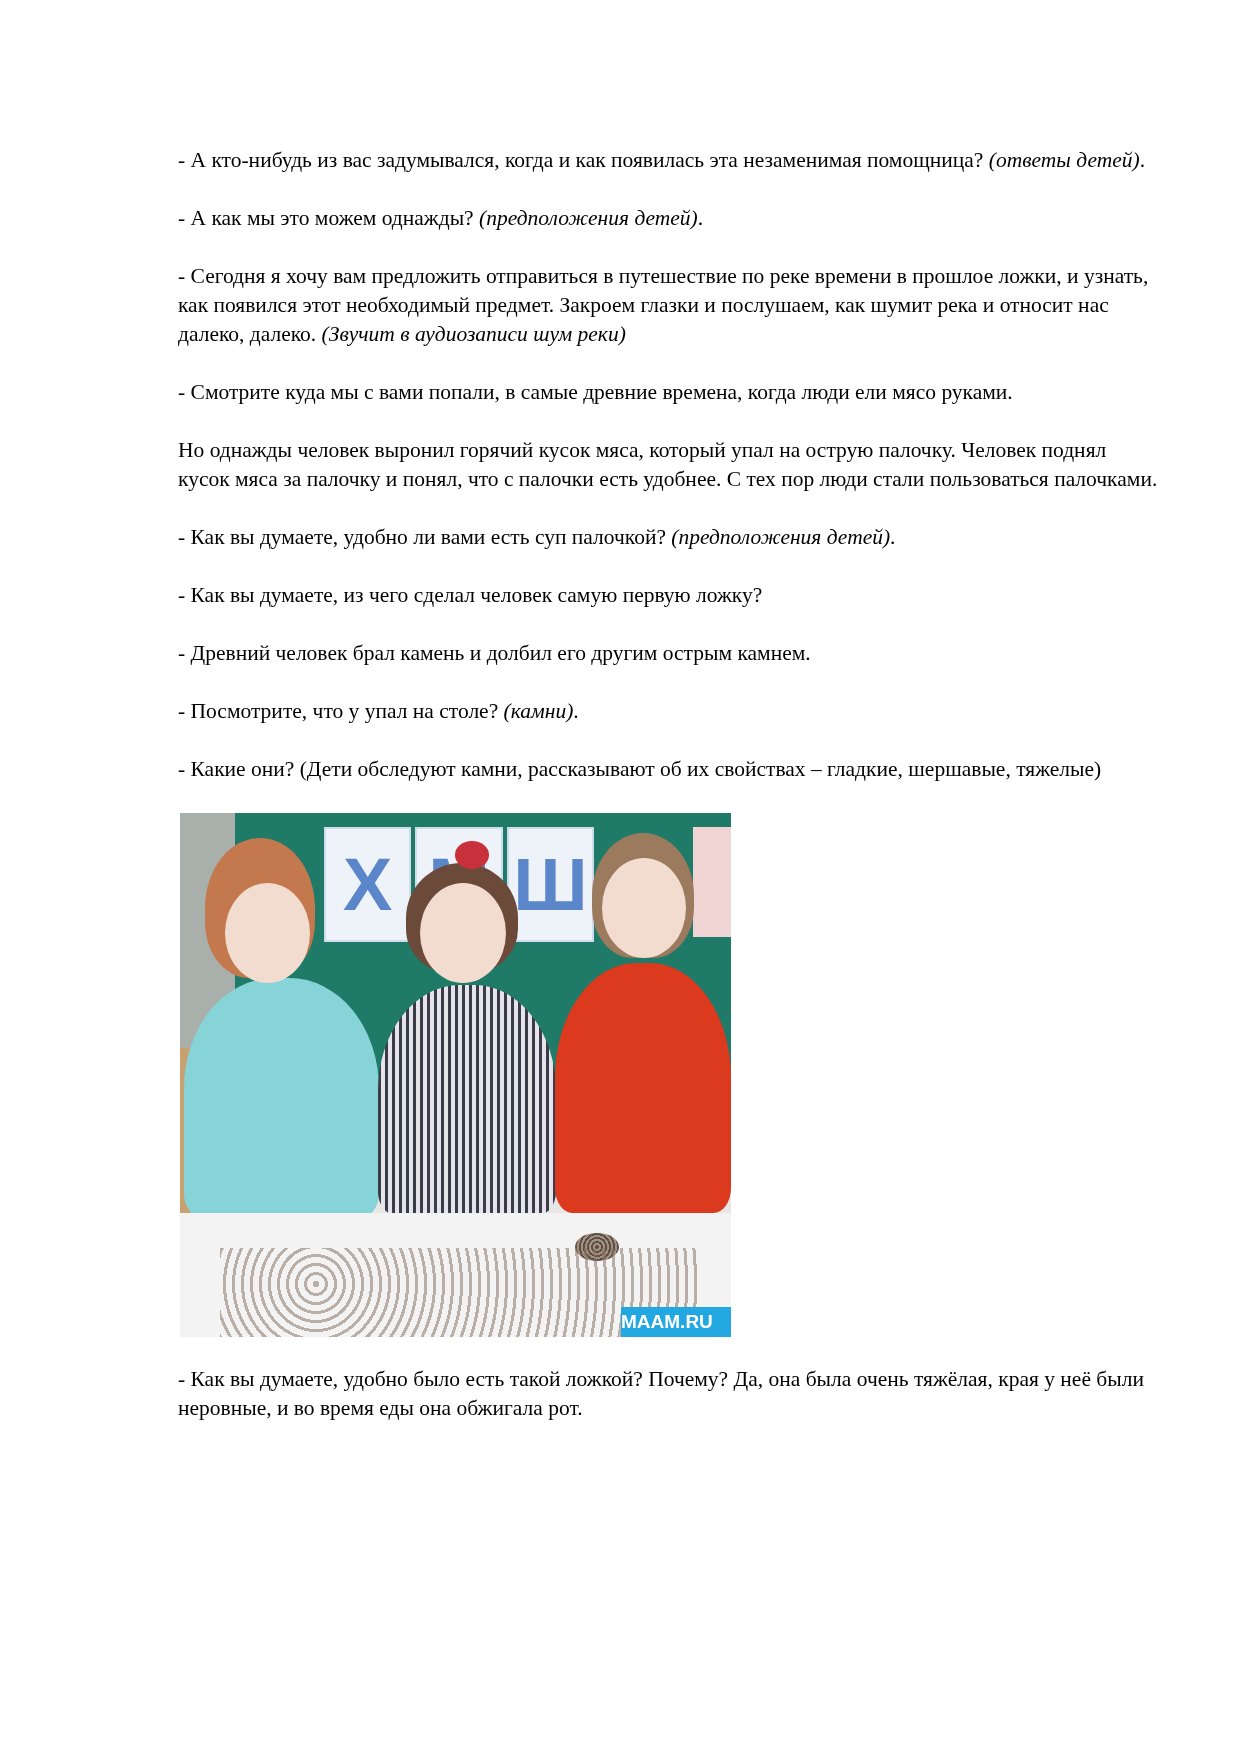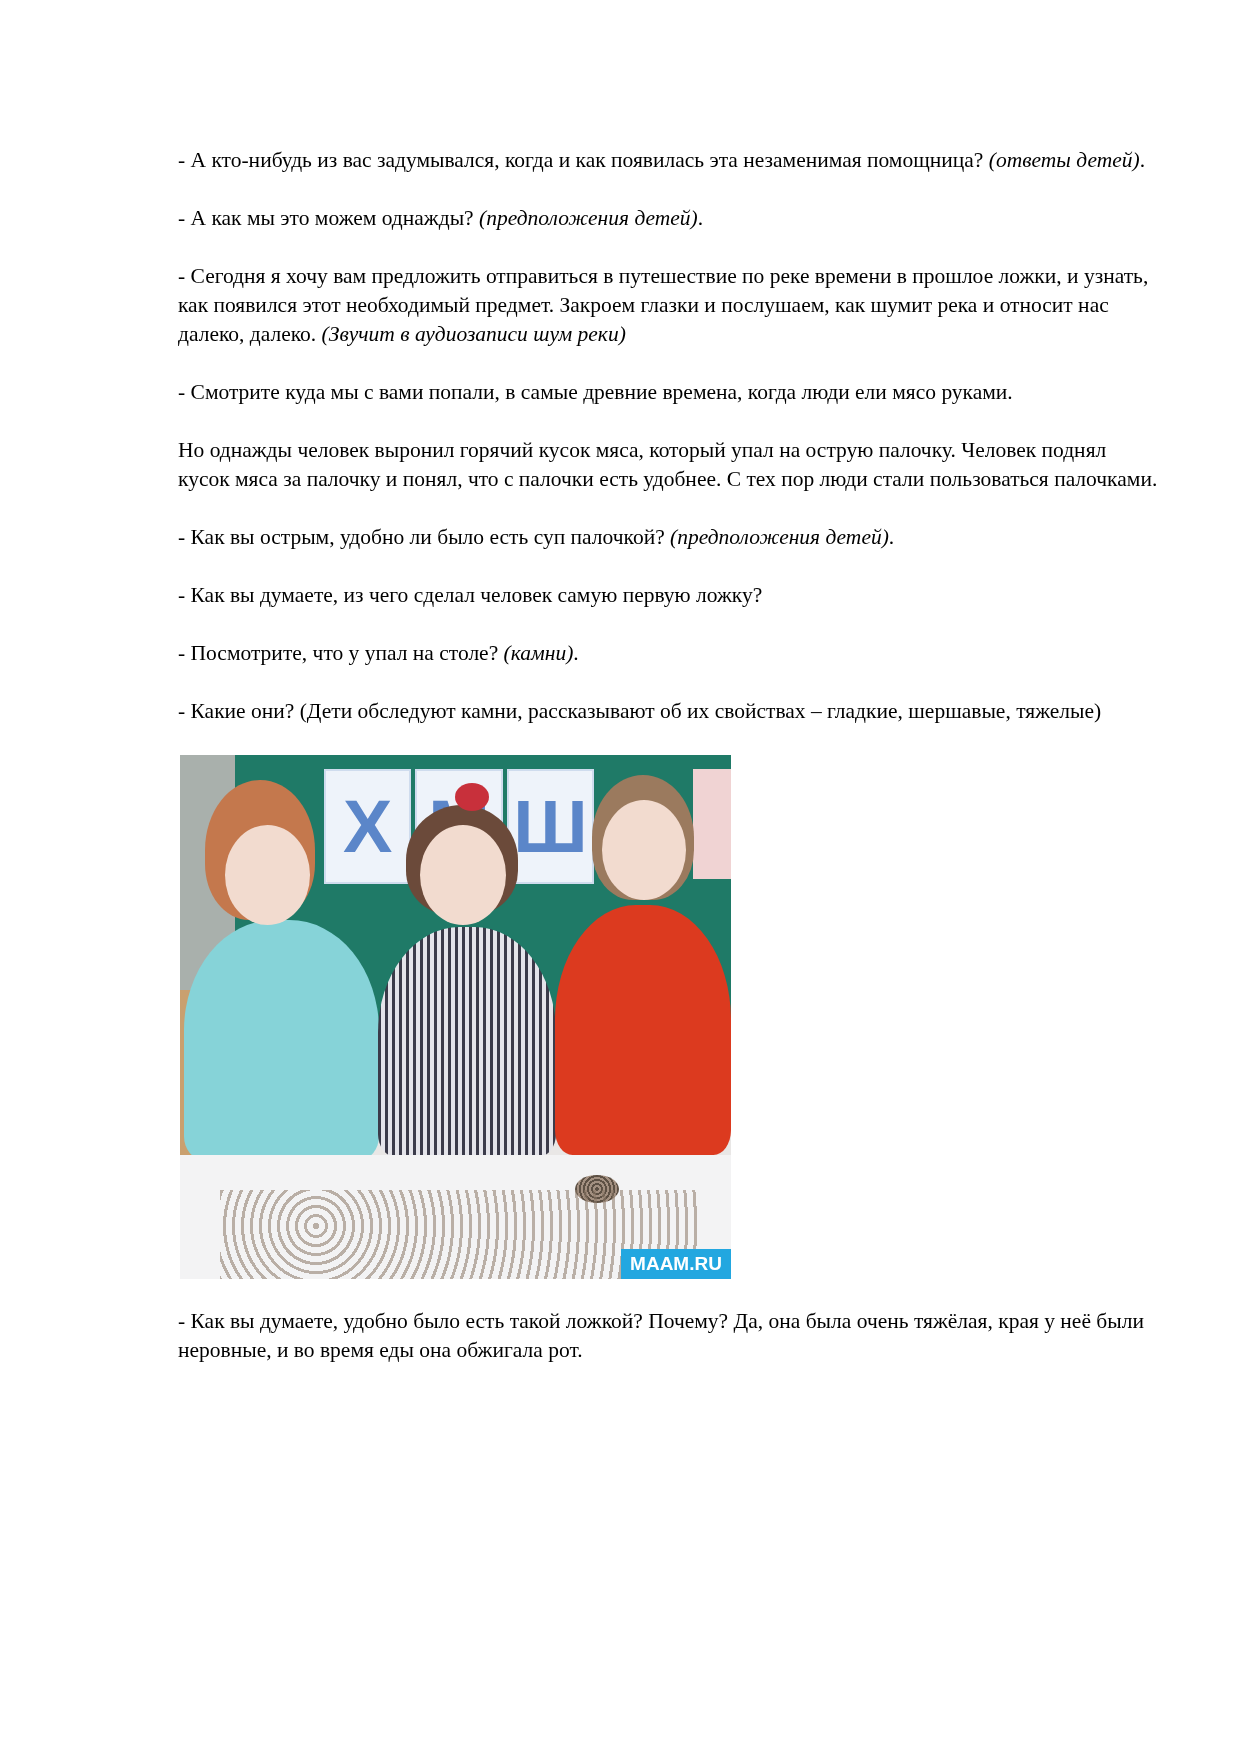--- a/index.html
+++ b/index.html
@@ -20,34 +20,35 @@
   .photo .rcard { position:absolute; right:0; top:14px; width:38px; height:110px; background:#f0d3d3; }
   .photo .child { position:absolute; border-radius:46% 46% 10% 10%; }
   .photo .head { position:absolute; border-radius:50%; background:#f2dbcf; }
   .photo .hair { position:absolute; border-radius:50% 50% 40% 40%; }
   .photo .table { position:absolute; left:0; top:400px; width:551px; height:124px; background:#f3f3f4; }
   .photo .stones { position:absolute; left:40px; top:435px; width:480px; height:90px;
                    background:repeating-radial-gradient(circle at 20% 40%, #8a7766 0 3px, transparent 3px 9px); opacity:.55; }
   .photo .pile { position:absolute; left:395px; top:420px; width:44px; height:28px; border-radius:50%;
                  background:repeating-radial-gradient(circle, #5d5044 0 2px, #a39081 2px 4px); }
   .photo .wm { position:absolute; right:0; bottom:0; width:110px; height:30px; background:#22a7e0; color:#fff;
-               font-family:"Liberation Sans", sans-serif; font-weight:bold; font-size:19px; line-height:30px; text-align:center; }
+               font-family:"Liberation Sans", sans-serif; font-weight:bold; font-size:19px; line-height:30px; }
 </style>
 </head>
 <body>
 
 <div class="page">
   <div id="before">
       <p class="p"><span>- А кто-нибудь из вас задумывался, когда и как появилась эта незаменимая помощница? </span><i>(ответы детей)</i><span>.</span></p>
       <p class="p"><span>- А как мы это можем однажды? </span><b style="font-style: italic;">(предположения детей)</b><span>.</span></p>
       <p class="p"><span>- Сегодня я хочу вам </span><b>предложить</b><span> отправиться в путешествие по реке времени в прошлое </span><b>ложки</b><span>, и узнать, как появился этот необходимый </span><b>предмет</b><span>. Закроем глазки и послушаем, как шумит река и относит нас далеко, далеко. </span><i>(Звучит в аудиозаписи шум реки)</i></p>
       <p class="p"><span>- Смотрите куда мы с вами попали, в самые древние времена, когда люди ели мясо руками.</span></p>
       <p class="p"><span>Но однажды человек выронил горячий кусок мяса, который упал на острую палочку. Человек поднял кусок мяса за палочку и понял, что с палочки есть удобнее. С тех пор люди стали пользоваться палочками.</span></p>
-      <p class="p"><span>- Как вы острым, удобно ли было есть суп палочкой? </span><b style="font-style: italic;">(предположения детей)</b><span>.</span></p>
+      <p class="p"><span>- Как вы думаете, удобно ли вами есть суп палочкой? </span><b style="font-style: italic;">(предположения детей)</b><span>.</span></p>
       <p class="p"><span>- Как вы думаете, из чего сделал человек самую первую </span><b>ложку</b><span>?</span></p>
+      <p class="p"><span>- Древний человек брал камень и долбил его другим острым камнем.</span></p>
       <p class="p"><span>- Посмотрите, что у упал на столе? </span><i>(камни)</i><span>.</span></p>
       <p class="p"><span>- Какие они? (Дети обследуют камни, рассказывают об их свойствах – гладкие, шершавые, тяжелые)</span></p>
     </div>
 
   <div class="photo">
     <div class="wall-left"></div>
     <div class="board"></div>
     <div class="floor"></div>
     <div class="cards">
       <div class="card">Х</div>

